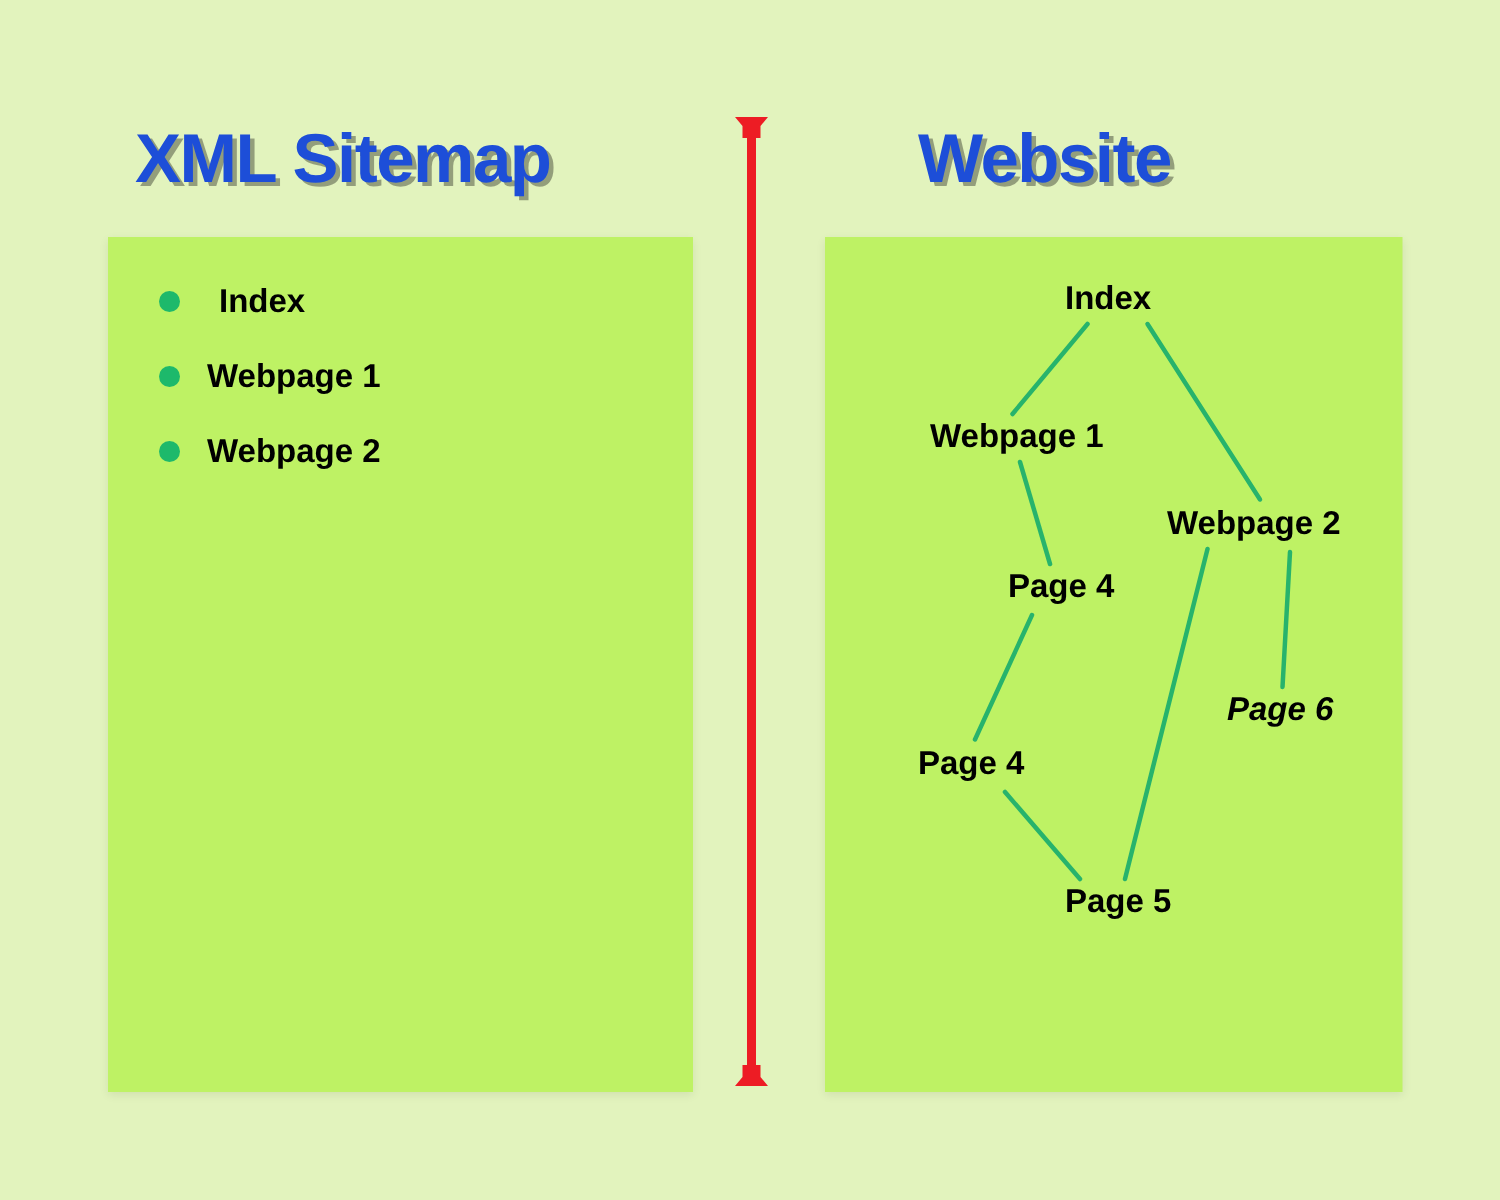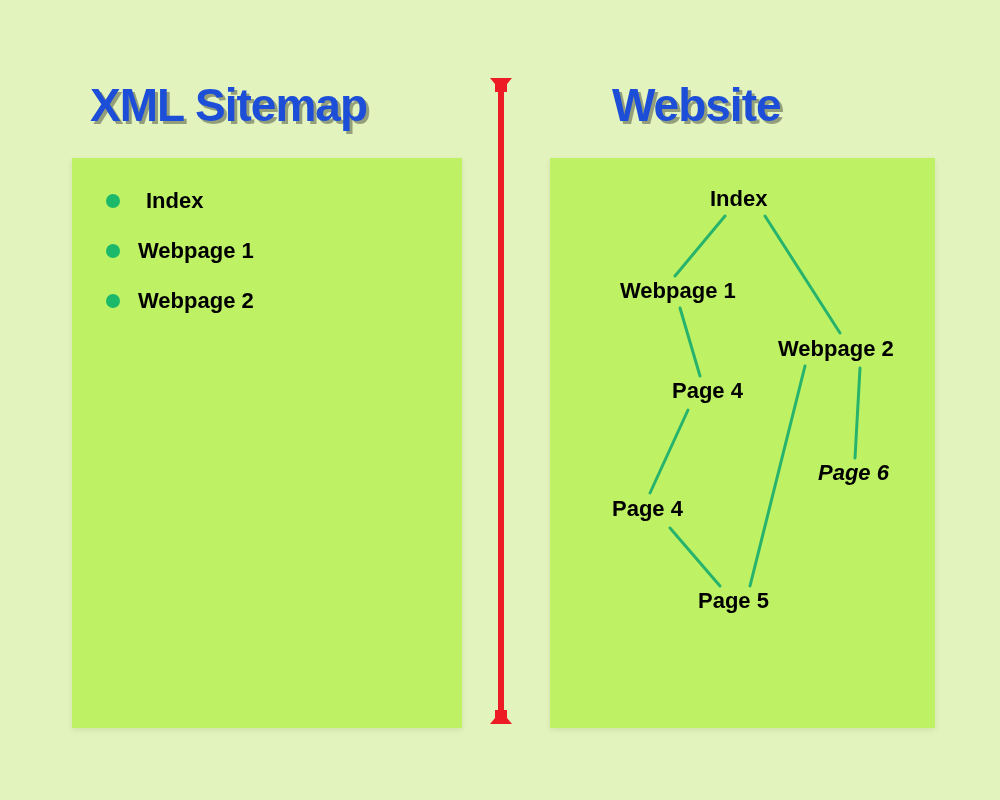--- a/index.html
+++ b/index.html
@@ -132,15 +132,15 @@
 
     <line x1="138" y1="252" x2="100" y2="335"></line>
 
     <line x1="120" y1="370" x2="170" y2="428"></line>
   </svg>
   <div class="node" style="left:160px; top:28px;">Index</div>
   <div class="node" style="left:70px;  top:120px;">Webpage 1</div>
   <div class="node" style="left:228px; top:178px;">Webpage 2</div>
   <div class="node" style="left:122px; top:220px;">Page 4</div>
   <div class="node" style="left:62px;  top:338px;">Page 4</div>
-  <div class="node" style="left:148px; top:430px;">Page 5</div>
+  <div class="node" style="left:160px; top:430px;">Page 5</div>
   <div class="node" style="left:268px; top:302px;font-style:italic;">Page 6</div>
 </div>
 
 </body></html>

